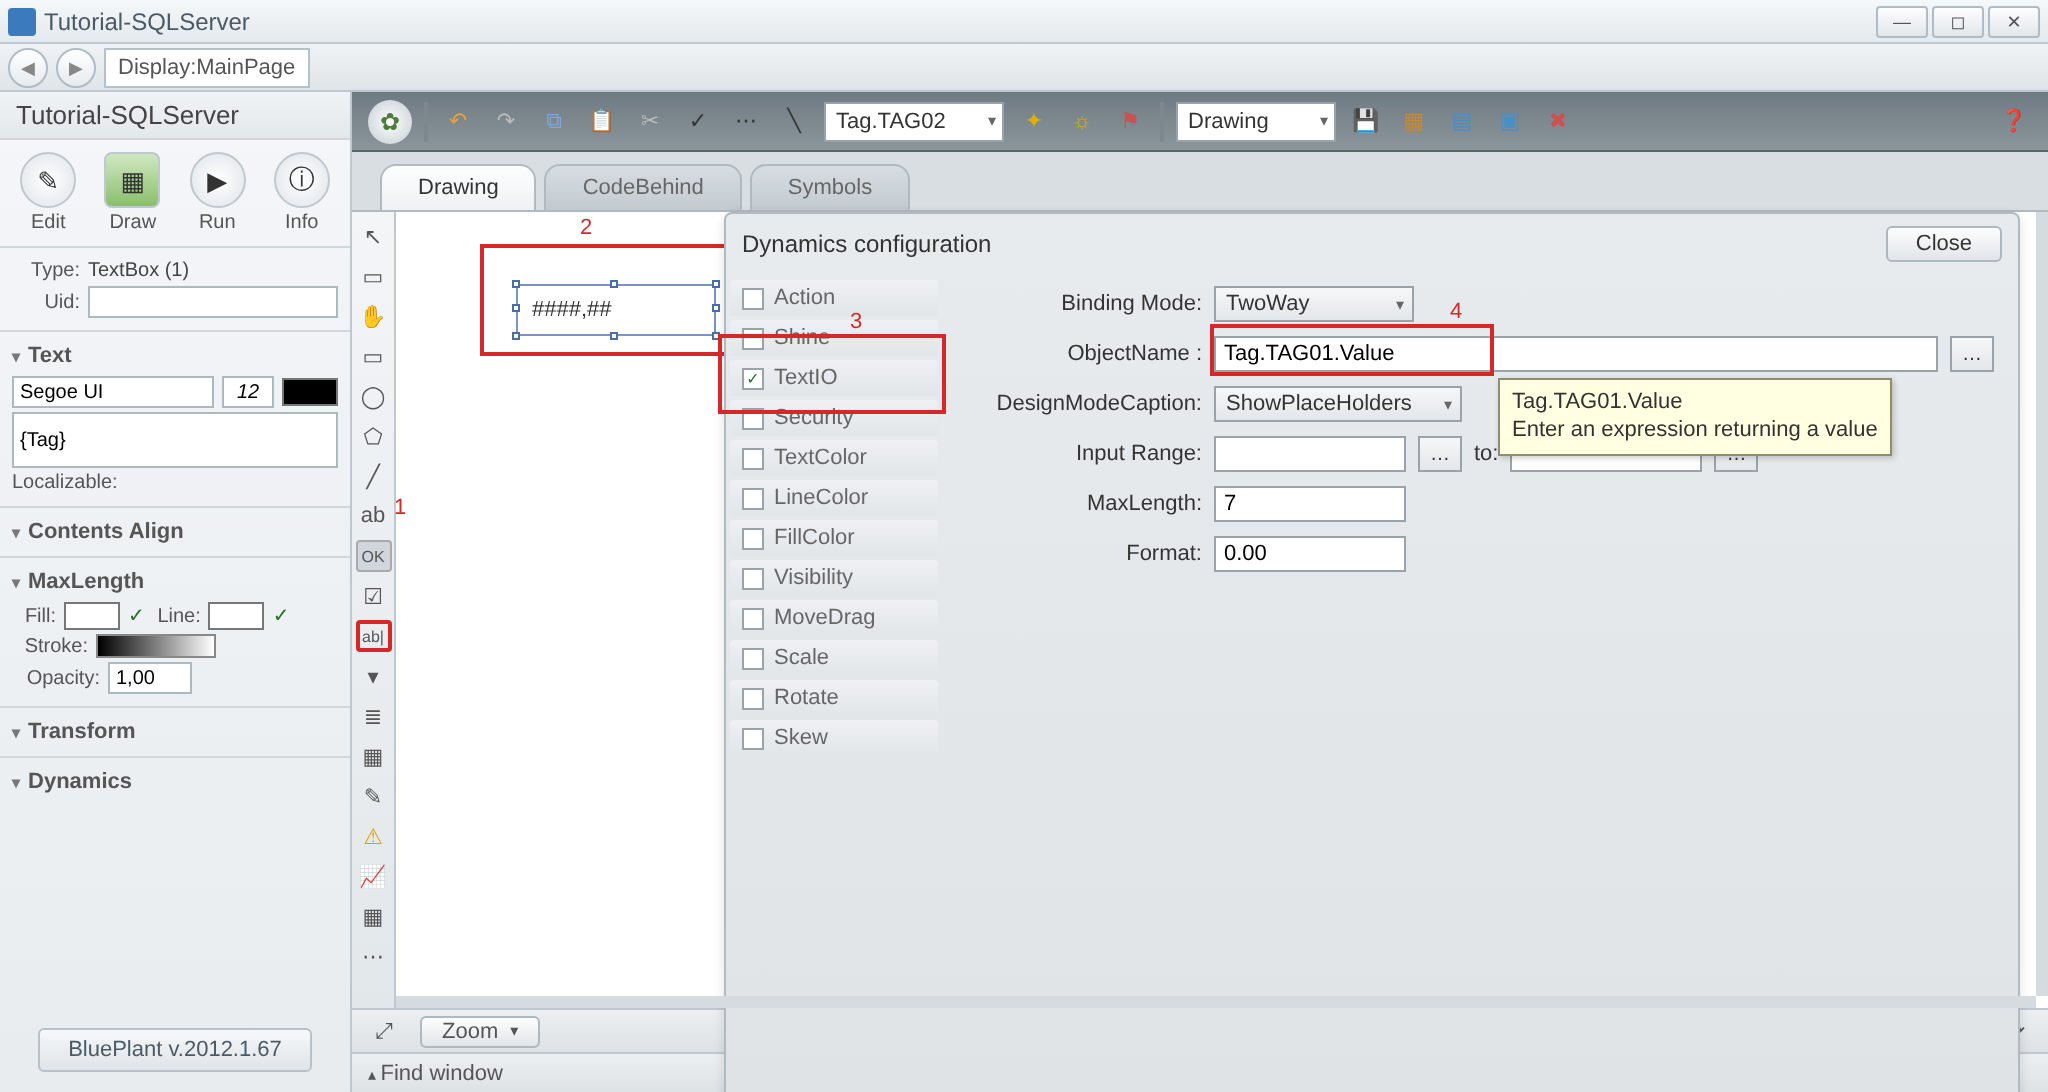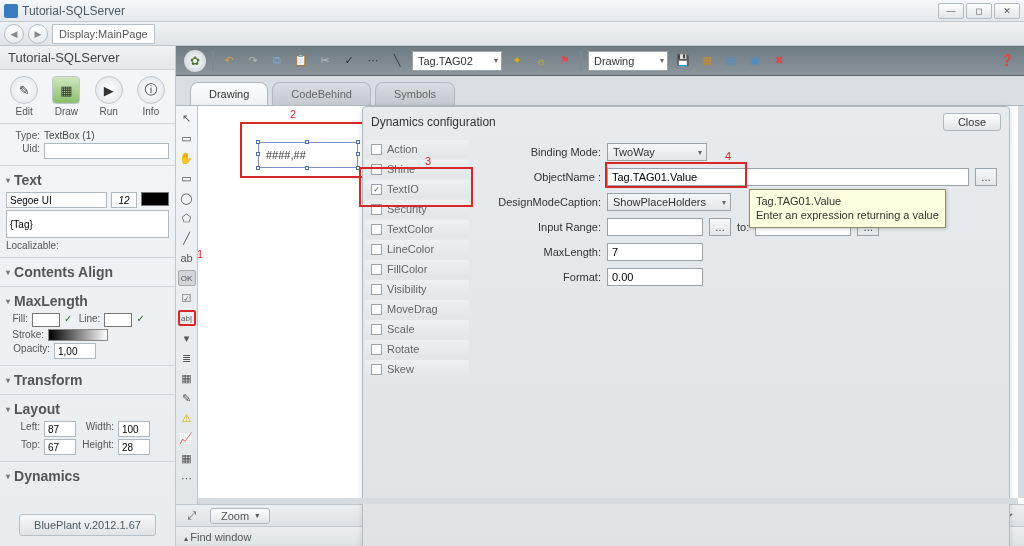--- a/index.html
+++ b/index.html
@@ -22,23 +22,23 @@
   .main { display:flex; height: calc(546px - 22px - 24px); }
   .leftpanel { width:176px; background:linear-gradient(#f4f6f8,#e8ecef); border-right:1px solid #c0c8cf; display:flex; flex-direction:column; }
   .secTitle { padding:4px 8px; font-size:13px; color:#444; border-bottom:1px solid #d0d6db; background:linear-gradient(#f0f3f5,#e4e8eb);}
   .toolbarBig { display:flex; gap:6px; padding:6px; justify-content:space-around; }
   .bigbtn { display:flex; flex-direction:column; align-items:center; gap:2px; cursor:pointer;}
   .bigbtn .ico { width:28px; height:28px; border:1px solid #c0c8cf; border-radius:14px; background:radial-gradient(#fff,#dfe4e8); display:flex; align-items:center; justify-content:center; font-size:13px;}
   .bigbtn .ico.draw { border-radius:4px; background:linear-gradient(#cfe8c0,#8abf6d);}
   .bigbtn span { font-size:10px; color:#555;}
 
   .propgroup { padding:4px 6px; border-top:1px solid #d0d6db;}
-  .grouphead { display:flex; align-items:center; gap:4px; font-weight:bold; color:#555; padding:2px 0; font-size:14px; cursor:pointer;}
+  .grouphead { display:flex; align-items:center; gap:4px; font-weight:bold; color:#555; padding:2px 0; font-size:11px; cursor:pointer;}
   .grouphead::before { content:"▾"; font-size:8px; color:#777;}
-  .row { display:flex; align-items:flex-start; gap:4px; margin:2px 0;}
+  .row { display:flex; align-items:center; gap:4px; margin:2px 0;}
   .row label { font-size:10px; color:#555; min-width:34px; text-align:right;}
   .row input[type=text] { flex:1; height:16px; border:1px solid #aeb8bf; background:#fff; padding:0 3px; font-size:10px; min-width:0;}
   .row .swatch { width:28px; height:14px; border:1px solid #777; background:#000;}
   .gradswatch { width:60px; height:12px; border:1px solid #888; background:linear-gradient(90deg,#000,#fff);}
 
   .footer-version { margin-top:auto; padding:10px; text-align:center;}
   .footer-version .badge { display:inline-block; background:linear-gradient(#f6f8f9,#dfe4e8); border:1px solid #b7c1c9; border-radius:3px; padding:4px 14px; color:#4a5a66; font-size:11px;}
 
   
   .rightpanel { flex:1; display:flex; flex-direction:column; background:#d8dee2; position:relative;}
@@ -193,35 +193,20 @@
       <div class="row">
           <label style="min-width:44px">Opacity:</label>
           <input type="text" style="width: 42px; flex: 0 0 42px;" value="1,00">
         </div>
     </div>
 
     <div class="propgroup">
         <div class="grouphead">Transform</div>
       </div>
 
-    <div class="propgroup">
-      <div class="grouphead">Layout</div>
-      <div class="row">
-        <label>Left:</label>
-          <input type="text" style="width: 32px; flex: 0 0 32px;" value="87">
-        <label>Width:</label>
-          <input type="text" style="width: 32px; flex: 0 0 32px;" value="100">
-      </div>
-      <div class="row">
-        <label>Top:</label>
-          <input type="text" style="width: 32px; flex: 0 0 32px;" value="67">
-        <label>Height:</label>
-          <input type="text" style="width: 32px; flex: 0 0 32px;" value="28">
-      </div>
-    </div>
 
     <div class="propgroup">
         <div class="grouphead">Dynamics</div>
       </div>
 
     <div class="footer-version"><div class="badge">BluePlant  v.2012.1.67</div></div>
   </div>
 
   <div class="rightpanel">
     <div class="topribbon">

